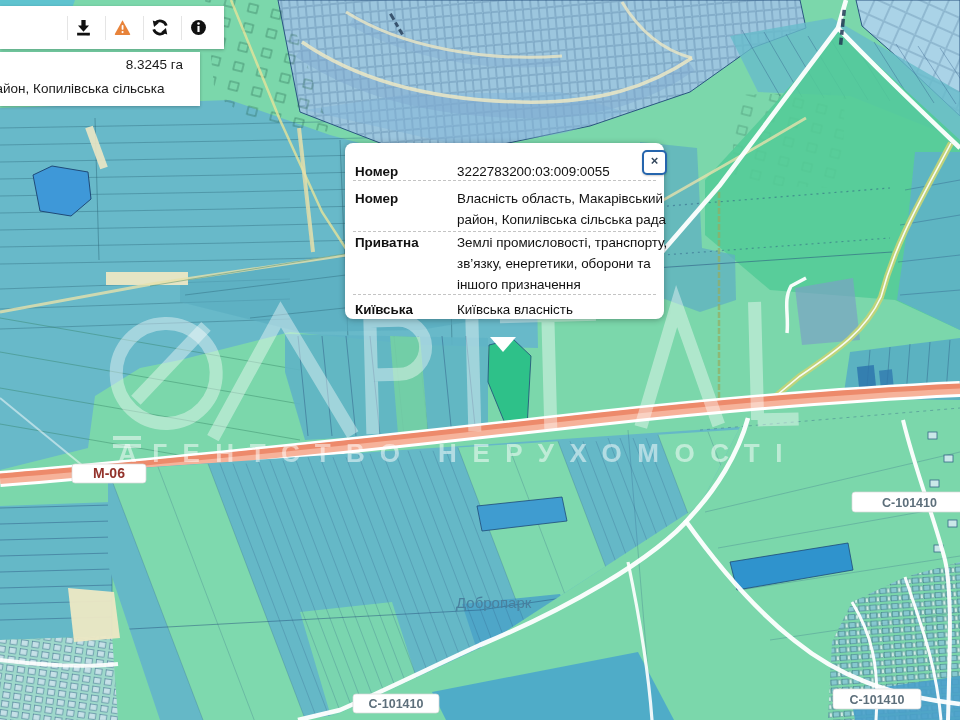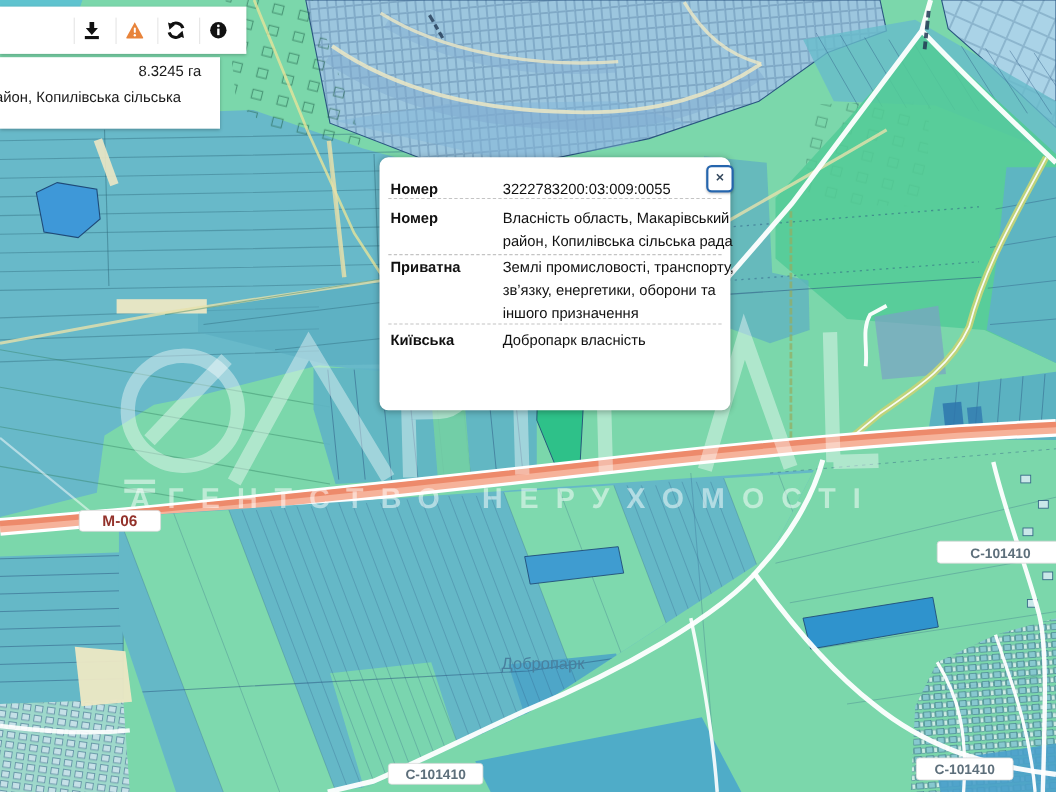--- a/index.html
+++ b/index.html
@@ -1,22 +1,22 @@
 <!DOCTYPE html>
 <html><head><meta charset="utf-8"><title>map</title>
 <style>
 html,body{margin:0;padding:0}
 #stage{position:relative;width:960px;height:720px;overflow:hidden;background:#7bd7ab;font-family:"Liberation Sans",sans-serif}
 .panel{position:absolute;background:#fff;box-shadow:0 1px 3px rgba(0,0,0,0.25)}
 #toolbar{left:0;top:6px;width:224px;height:43px}
 #toolbar .sep{position:absolute;top:10px;width:1px;height:24px;background:#e5e5e5}
 #toolbar svg{position:absolute;top:13px}
-#infobox{left:0;top:52px;width:200px;height:65px}
+#infobox{left:0;top:52px;width:200px;height:54px}
 #infobox div{position:absolute;white-space:nowrap;font-size:13.5px;color:#1a1a1a}
-#popup{left:345px;top:143px;width:319px;height:230px;border-radius:8px;box-shadow:0 1px 6px rgba(0,0,0,0.3)}
+#popup{left:345px;top:143px;width:319px;height:176px;border-radius:8px;box-shadow:0 1px 6px rgba(0,0,0,0.3)}
 #popup .row{position:absolute;left:10px;width:300px;font-size:13.4px;line-height:21px;color:#111}
 #popup .lab{position:absolute;left:0;font-weight:bold}
 #popup .val{position:absolute;left:102px;width:215px}
 #popup .div{position:absolute;left:8px;width:303px;border-top:1px dashed #c4c4c4}
 #closebtn{position:absolute;top:7px;right:-3px;width:21px;height:21px;background:#fff;border:2px solid #2565ad;border-radius:5px;color:#33475c;
  font-size:13px;line-height:17px;text-align:center;font-weight:bold;box-shadow:0 1px 2px rgba(0,0,0,0.2)}
 #tail{position:absolute;left:145px;top:194px;width:0;height:0;border-left:13px solid transparent;border-right:13px solid transparent;border-top:15px solid #fff}
 </style></head>
 <body>
 <div id="stage">
@@ -217,17 +217,17 @@
         <span class="val">Власність область, Макарівський район, Копилівська сільська рада</span>
       </div>
  <div class="div" style="top:88px"></div>
  <div class="row" style="top:89px">
         <span class="lab">Приватна</span>
         <span class="val">Землі промисловості, транспорту, зв’язку, енергетики, оборони та іншого призначення</span>
       </div>
  <div class="div" style="top:151px"></div>
  <div class="row" style="top:156px">
         <span class="lab">Київська</span>
-        <span class="val">Добропарк власність</span>
+        <span class="val">Київська власність</span>
       </div>
  <div id="closebtn">×</div>
  <div id="tail"></div>
 </div>
 </div>
 </body></html>

